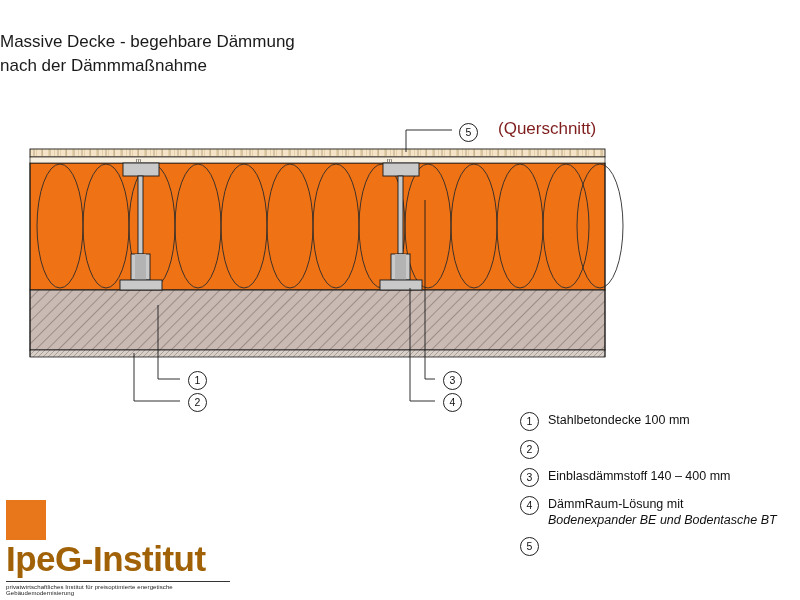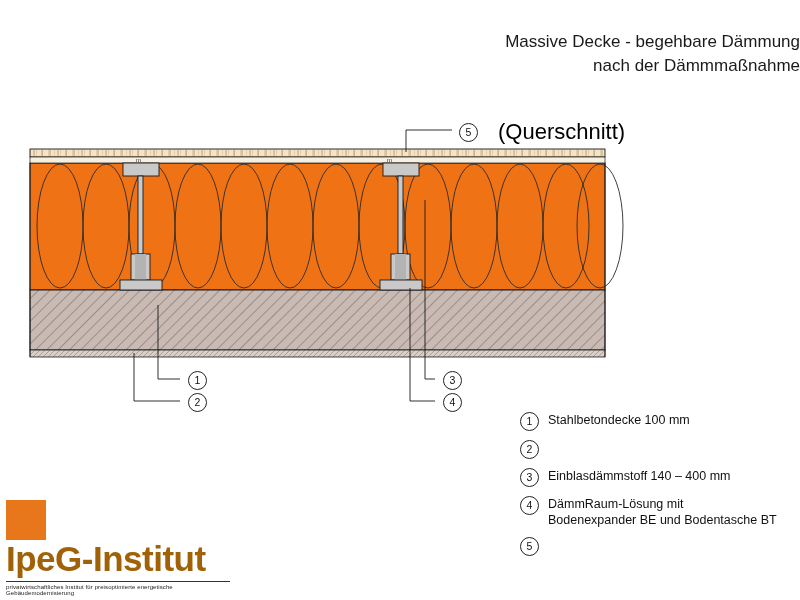--- a/index.html
+++ b/index.html
@@ -15,34 +15,34 @@
     font-family: "Liberation Sans", sans-serif;
     color: #000000;
   }
 
   
   #title-block {
     position: absolute;
     top: 30px;
     left: 0;
     width: 800px;
-    text-align: right;
+    text-align: left;
     font-size: 17px;
     line-height: 24px;
     color: #1a1a1a;
   }
   #title-block .line { display: block; }
 
   
   #section-label {
     position: absolute;
     left: 498px;
     top: 119px;
-    font-size: 22px;
-    color: #000000;
+    font-size: 17px;
+    color: #7f1d1d;
   }
 
   
   #drawing {
     position: absolute;
     left: 0;
     top: 0;
     width: 800px;
     height: 600px;
   }
@@ -72,21 +72,21 @@
     text-align: center;
     margin-right: 9px;
     color: #111;
     background: #fff;
   }
   .legend-text {
     flex: 1 1 auto;
     line-height: 16px;
     padding-top: 0px;
   }
-  .legend-text .sub { display: block; }
+  .legend-text .sub { display: block; font-style: italic; }
 
   
   #logo {
     position: absolute;
     left: 6px;
     top: 500px;
     width: 230px;
   }
   #logo-mark {
     width: 40px;

